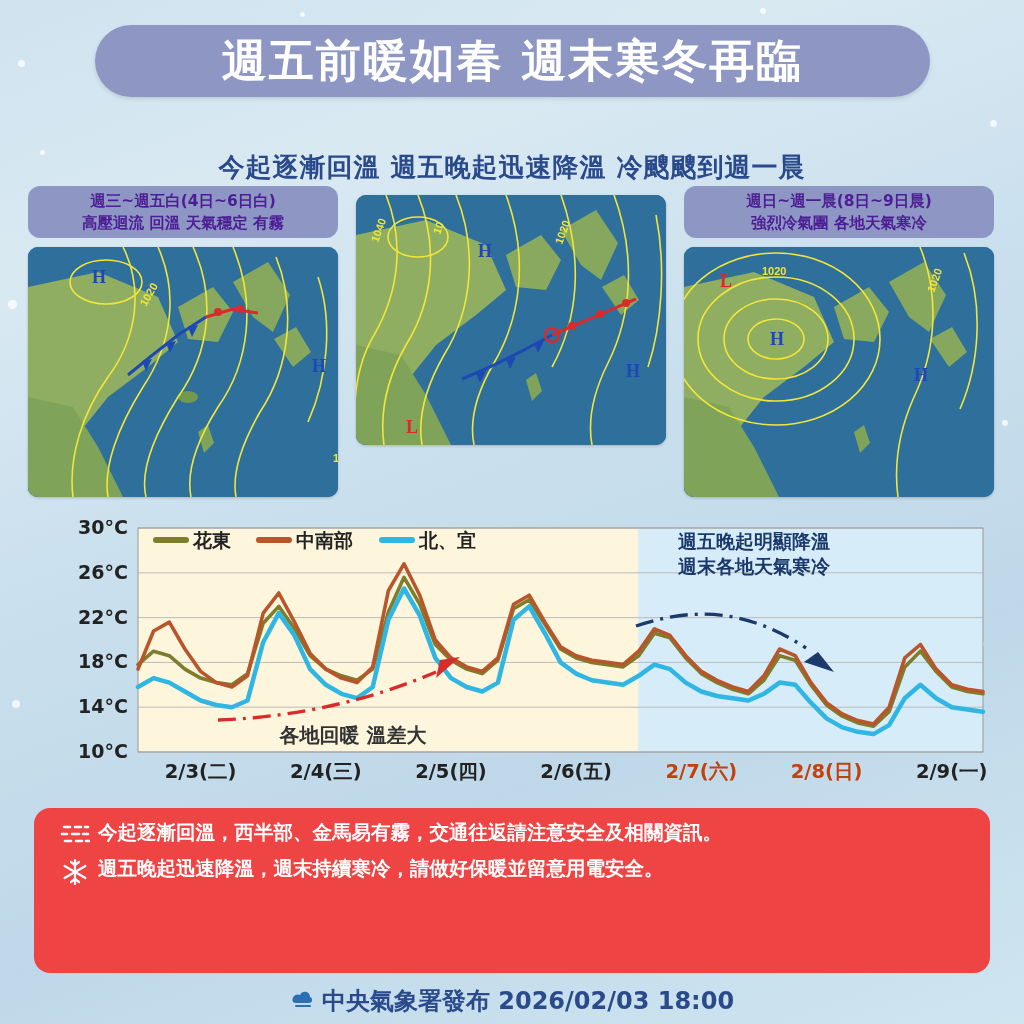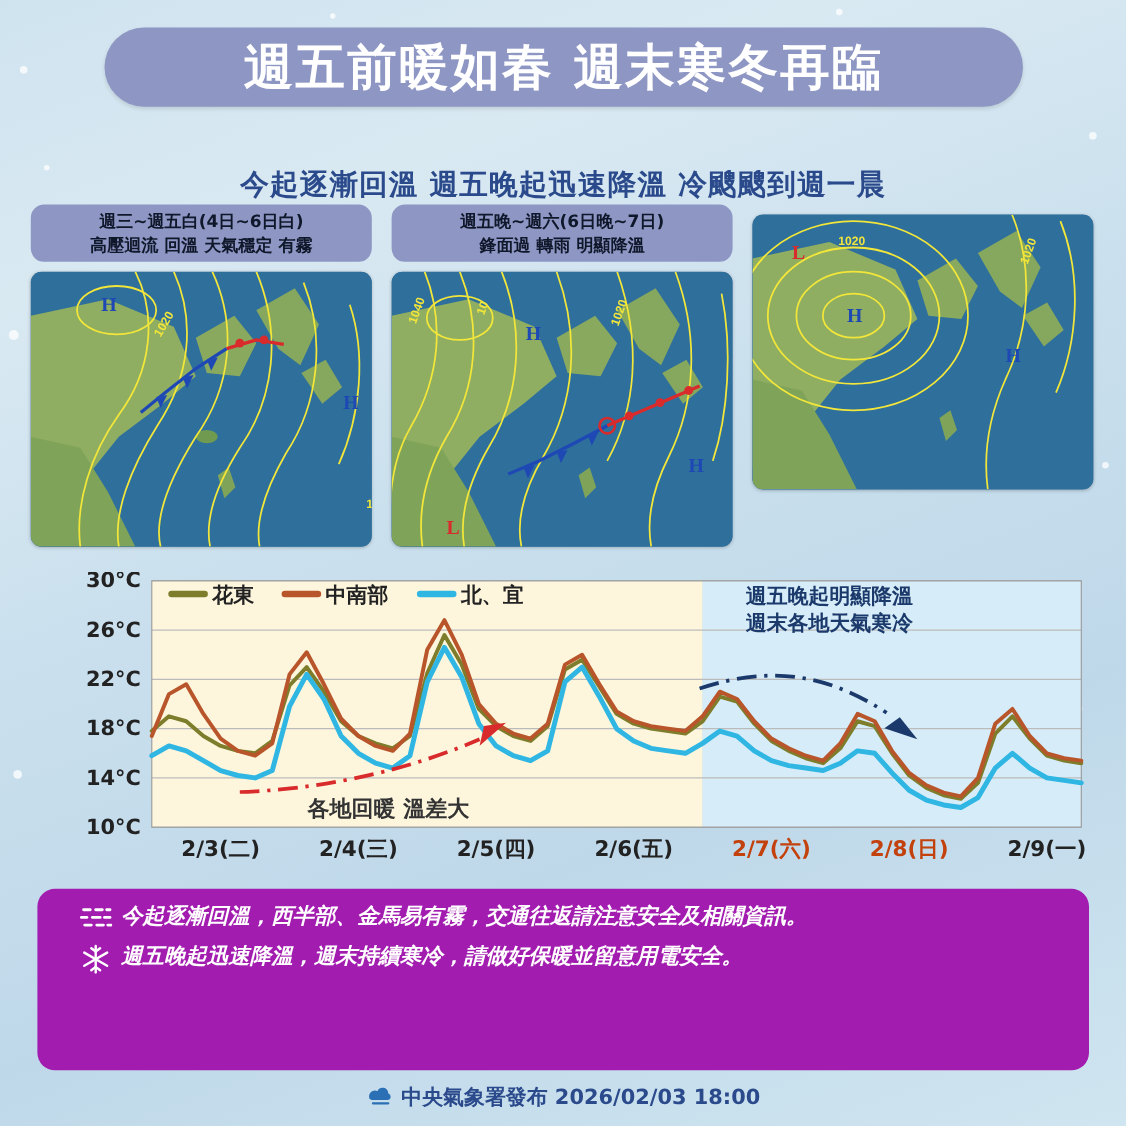--- a/index.html
+++ b/index.html
@@ -30,50 +30,50 @@
     font-family:"DejaVu Sans","Liberation Sans",sans-serif;
     margin-top:28px;
   }
 
   
   .panels{position:absolute;left:28px;top:186px;width:968px;height:330px;display:flex;gap:18px;}
   .panel{width:310px;position:relative;}
   .panel-cap{
     background:#8e96c4;border-radius:12px;height:52px;
     display:flex;flex-direction:column;align-items:center;justify-content:center;
-    color:#0f172a;font-size:15.5px;line-height:1.45;font-weight:bold;
+    color:#4c1d95;font-size:15.5px;line-height:1.45;font-weight:bold;
     font-family:"DejaVu Sans","Liberation Sans",sans-serif;
   }
   .panel-map{
     margin-top:9px;height:250px;border-radius:10px;overflow:hidden;position:relative;
     background:#2d6f9e;
     box-shadow:0 1px 3px rgba(0,0,0,.2);
   }
   .panel-map svg{display:block;}
 
   
   .chart-area{
     position:absolute;left:28px;top:520px;width:968px;height:275px;
   }
   .chart-svg{display:block;}
 
   
   .notes{
     position:absolute;left:34px;top:808px;width:956px;height:165px;
-    background:#a21caf;border-radius:16px;padding:12px 30px;box-sizing:border-box;font-style:italic;
+    background:#ef4444;border-radius:16px;padding:12px 18px;box-sizing:border-box;
   }
   .note-row{display:flex;align-items:flex-start;margin-bottom:8px;}
   .note-ico{width:46px;min-width:46px;display:flex;align-items:center;justify-content:center;padding-top:2px;}
   .note-txt{
     color:#fff;font-size:19.5px;line-height:1.35;font-weight:bold;
     font-family:"DejaVu Sans","Liberation Sans",sans-serif;
   }
   .footer{
     position:absolute;left:0;top:985px;width:1024px;text-align:center;
-    color:#2b4a8c;font-size:19px;font-weight:bold;
+    color:#2b4a8c;font-size:24px;font-weight:bold;
     font-family:"DejaVu Sans","Liberation Sans",sans-serif;
     display:flex;align-items:center;justify-content:center;gap:8px;
   }
 </style>
 </head>
 <body>
 
 <div class="wrap">
 
   <div class="snow" style="left:18px;top:60px;width:7px;height:7px;"></div>
@@ -131,24 +131,20 @@
 
           <text x="64" y="36" fill="#1e49b5" font-size="18" font-weight="bold" font-family="Liberation Serif, serif">H</text>
           <text x="284" y="125" fill="#1e49b5" font-size="18" font-weight="bold" font-family="Liberation Serif, serif">H</text>
           <text x="118" y="60" fill="#f2e63a" font-size="11" font-weight="bold" transform="rotate(-60 118 60)">1020</text>
           <text x="305" y="215" fill="#f2e63a" font-size="11" font-weight="bold">10</text>
         </svg>
       </div>
     </div>
 
     <div class="panel">
-      <div class="panel-cap">
-        <div>週五晚~週六(6日晚~7日)</div>
-        <div>鋒面過 轉雨 明顯降溫</div>
-      </div>
       <div class="panel-map">
         <svg width="310" height="250" viewBox="0 0 310 250">
           <rect width="310" height="250" fill="#2f6f9c"></rect>
           <path d="M0 40 L70 25 L130 50 L150 95 L120 120 L80 150 L40 200 L0 230 Z" fill="#8fae62"></path>
           <path d="M0 150 L45 160 L70 200 L95 250 L0 250 Z" fill="#7fa459"></path>
           <path d="M150 60 L185 40 L205 65 L190 95 L160 92 Z" fill="#89a95f"></path>
           <path d="M205 35 L240 15 L262 48 L245 85 L225 70 Z" fill="#86a75e"></path>
           <path d="M246 92 L268 80 L283 105 L265 120 Z" fill="#86a75e"></path>
           <path d="M170 185 L180 178 L186 196 L176 206 Z" fill="#7fa459"></path>
           <g fill="none" stroke="#f2e63a" stroke-width="1.6">
@@ -175,20 +171,24 @@
           <text x="270" y="182" fill="#1e49b5" font-size="18" font-weight="bold" font-family="Liberation Serif, serif">H</text>
           <text x="50" y="238" fill="#d92b2b" font-size="18" font-weight="bold" font-family="Liberation Serif, serif">L</text>
           <text x="22" y="48" fill="#f2e63a" font-size="11" font-weight="bold" transform="rotate(-70 22 48)">1040</text>
           <text x="84" y="40" fill="#f2e63a" font-size="11" font-weight="bold" transform="rotate(-70 84 40)">10</text>
           <text x="206" y="50" fill="#f2e63a" font-size="11" font-weight="bold" transform="rotate(-70 206 50)">1020</text>
         </svg>
       </div>
     </div>
 
     <div class="panel">
+      <div class="panel-cap">
+        <div>週日~週一晨(8日~9日晨)</div>
+        <div>強烈冷氣團 各地天氣寒冷</div>
+      </div>
       <div class="panel-map">
         <svg width="310" height="250" viewBox="0 0 310 250">
           <rect width="310" height="250" fill="#2f6f9c"></rect>
           <path d="M0 40 L70 25 L130 50 L150 95 L120 120 L80 150 L40 200 L0 230 Z" fill="#8fae62"></path>
           <path d="M0 150 L45 160 L70 200 L95 250 L0 250 Z" fill="#7fa459"></path>
           <path d="M150 60 L185 40 L205 65 L190 95 L160 92 Z" fill="#89a95f"></path>
           <path d="M205 35 L240 15 L262 48 L245 85 L225 70 Z" fill="#86a75e"></path>
           <path d="M246 92 L268 80 L283 105 L265 120 Z" fill="#86a75e"></path>
           <path d="M170 185 L180 178 L186 196 L176 206 Z" fill="#7fa459"></path>
           <g fill="none" stroke="#f2e63a" stroke-width="1.6">

